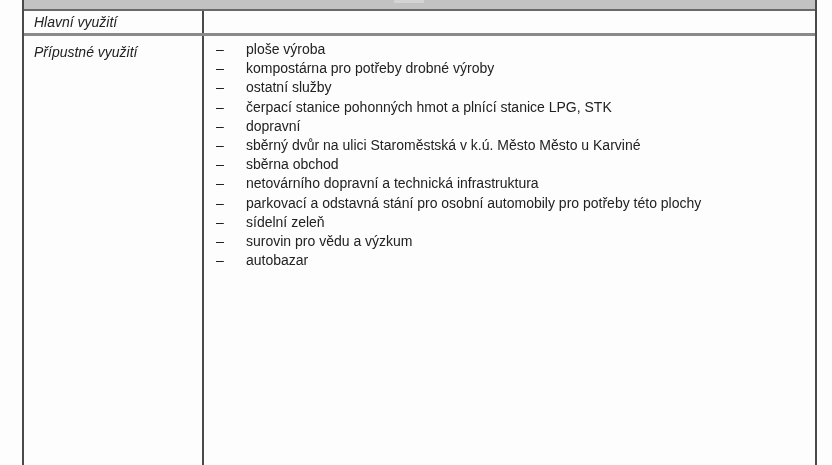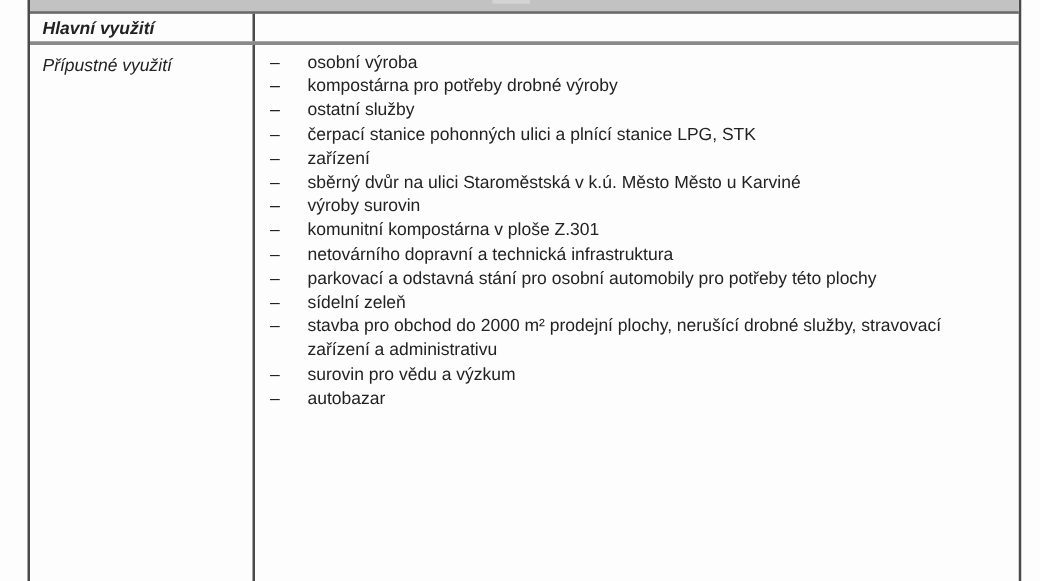--- a/index.html
+++ b/index.html
@@ -43,21 +43,20 @@
     height: 3px;
     background: #d4d4d4;
   }
   .row {
     display: flex;
     position: relative;
   }
   .row.main-use {
     height: 22px;
     border-bottom: 3px solid #8a8a8a;
-    font-weight: bold;
   }
   .cell-label {
     width: 180px;
     padding-left: 10px;
     font-style: italic;
     font-size: 14px;
     line-height: 20px;
     color: #222;
     border-right: 2px solid #4a4a4a;
     box-sizing: border-box;
@@ -108,34 +107,34 @@
     </div>
 
     <div class="row main-use">
       <div class="cell-label">Hlavní využití</div>
     </div>
 
     <div class="row allowed-use">
       <div class="cell-label">Přípustné využití</div>
       <div class="cell-value">
         <ul class="list" id="allowed-list">
-          <li><span class="dash">–</span><span>osobní výroba</span></li>
+          <li><span class="dash">–</span><span>ploše výroba</span></li>
           <li><span class="dash">–</span></li>
           <li><span class="dash">–</span><span>kompostárna pro potřeby drobné výroby</span></li>
           <li><span class="dash">–</span></li>
           <li><span class="dash">–</span><span>ostatní služby</span></li>
-          <li><span class="dash">–</span><span>čerpací stanice pohonných ulici a plnící stanice LPG, STK</span></li>
-          <li><span class="dash">–</span><span>zařízení</span></li>
+          <li><span class="dash">–</span><span>čerpací stanice pohonných hmot a plnící stanice LPG, STK</span></li>
+          <li><span class="dash">–</span><span>dopravní</span></li>
           <li><span class="dash">–</span><span>sběrný dvůr na ulici Staroměstská v k.ú. Město Město u Karviné</span></li>
           <li><span class="dash">–</span></li>
-          <li><span class="dash">–</span><span>výroby surovin</span></li>
-          <li><span class="dash">–</span><span>komunitní kompostárna v ploše Z.301</span></li>
+          <li><span class="dash">–</span><span>sběrna obchod</span></li>
+          <li><span class="dash">–</span></li>
           <li><span class="dash">–</span><span>netovárního dopravní a technická infrastruktura</span></li>
           <li><span class="dash">–</span><span>parkovací a odstavná stání pro osobní automobily pro potřeby této plochy</span></li>
           <li><span class="dash">–</span><span>sídelní zeleň</span></li>
-          <li><span class="dash">–</span><span>stavba pro obchod do 2000 m² prodejní plochy, nerušící drobné služby, stravovací zařízení a administrativu</span></li>
+          <li><span class="dash">–</span></li>
           <li><span class="dash">–</span><span>surovin pro vědu a výzkum</span></li>
           <li><span class="dash">–</span><span>autobazar</span></li>
         </ul>
       </div>
     </div>
   </div>
 </div>
 
 </body></html>

